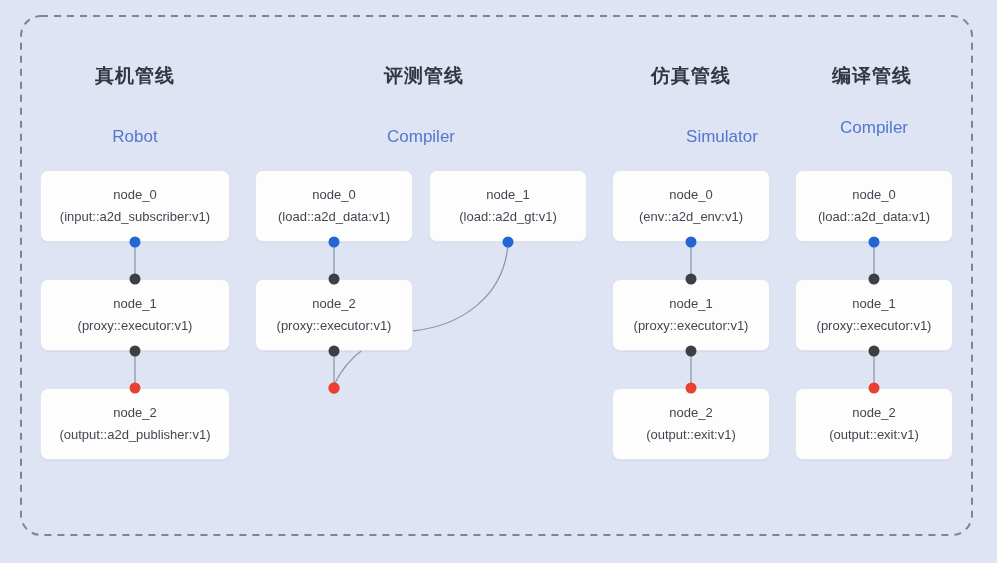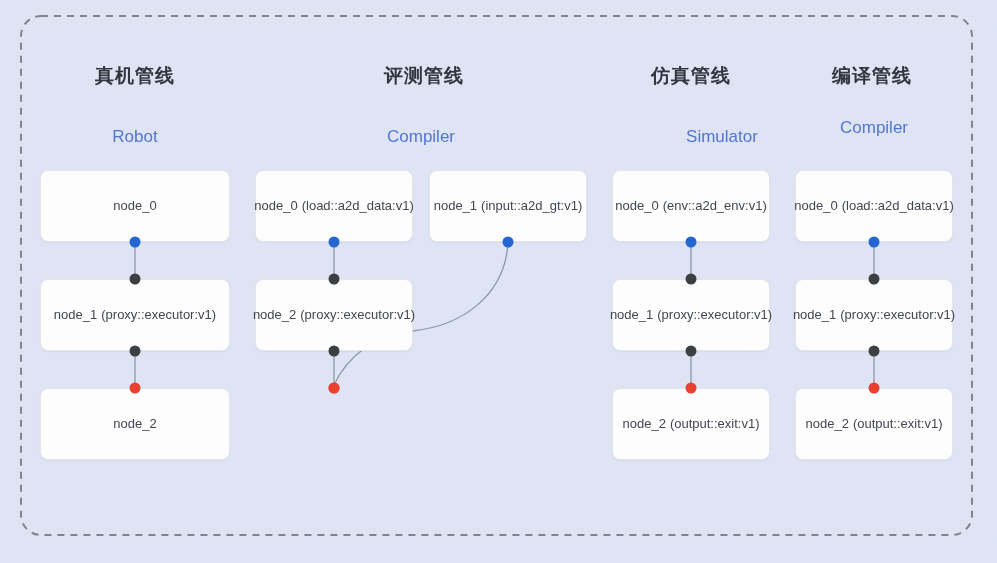--- a/index.html
+++ b/index.html
@@ -34,21 +34,21 @@
     white-space:nowrap;
   }
   .node-card{
     position:absolute;
     box-sizing:border-box;
     background:var(--card,#fdfdfe);
     border:1px solid var(--cardborder,#e2e5eb);
     border-radius:8px;
     box-shadow:0 1px 2px rgba(60,70,110,0.06);
     display:flex;
-    flex-direction:row;
+    flex-direction:column;
     align-items:center;
     justify-content:center;
     gap:4px;
   }
   .node-name,.node-type{
     font-size:13px;
     line-height:18px;
     color:var(--nodetext,#42474f);
     white-space:nowrap;
   }
@@ -73,41 +73,43 @@
       <line x1="691" y1="242" x2="691" y2="279" stroke="#8e98a6" stroke-width="1.3"></line>
       <line x1="691" y1="351" x2="691" y2="388" stroke="#8e98a6" stroke-width="1.3"></line>
       <line x1="874" y1="242" x2="874" y2="279" stroke="#8e98a6" stroke-width="1.3"></line>
       <line x1="874" y1="351" x2="874" y2="388" stroke="#8e98a6" stroke-width="1.3"></line>
     </svg>
   <div id="overlay"></div>
 <div class="header-zh" style="left: 135px; top: 76px;">真机管线</div>
     <div class="header-en" style="left: 135px; top: 137px;">Robot</div>
     <div class="node-card" style="left: 40px; top: 170px; width: 190px; height: 72px;">
       <div class="node-name">node_0</div>
+      <div class="node-type">(input::a2d_subscriber:v1)</div>
     </div>
     <div class="node-card" style="left: 40px; top: 279px; width: 190px; height: 72px;">
       <div class="node-name">node_1</div>
       <div class="node-type">(proxy::executor:v1)</div>
     </div>
     <div class="node-card" style="left: 40px; top: 388px; width: 190px; height: 72px;">
       <div class="node-name">node_2</div>
+      <div class="node-type">(output::a2d_publisher:v1)</div>
     </div>
     <div class="port-dot" style="left: 135px; top: 242px; background: rgb(35, 102, 209);"></div>
     <div class="port-dot" style="left: 135px; top: 279px; background: rgb(60, 64, 67);"></div>
     <div class="port-dot" style="left: 135px; top: 351px; background: rgb(60, 64, 67);"></div>
     <div class="port-dot" style="left: 135px; top: 388px; background: rgb(233, 64, 47);"></div>
     <div class="header-zh" style="left: 424px; top: 76px;">评测管线</div>
     <div class="header-en" style="left: 421px; top: 137px;">Compiler</div>
     <div class="node-card" style="left: 255px; top: 170px; width: 158px; height: 72px;">
       <div class="node-name">node_0</div>
       <div class="node-type">(load::a2d_data:v1)</div>
     </div>
     <div class="node-card" style="left: 429px; top: 170px; width: 158px; height: 72px;">
       <div class="node-name">node_1</div>
-      <div class="node-type">(input::a2d_gt:v1)</div>
+      <div class="node-type">(load::a2d_gt:v1)</div>
     </div>
     <div class="node-card" style="left: 255px; top: 279px; width: 158px; height: 72px;">
       <div class="node-name">node_2</div>
       <div class="node-type">(proxy::executor:v1)</div>
     </div>
     <div class="port-dot" style="left: 334px; top: 242px; background: rgb(35, 102, 209);"></div>
     <div class="port-dot" style="left: 334px; top: 279px; background: rgb(60, 64, 67);"></div>
     <div class="port-dot" style="left: 334px; top: 351px; background: rgb(60, 64, 67);"></div>
     <div class="port-dot" style="left: 334px; top: 388px; background: rgb(233, 64, 47);"></div>
     <div class="port-dot" style="left: 508px; top: 242px; background: rgb(35, 102, 209);"></div>

